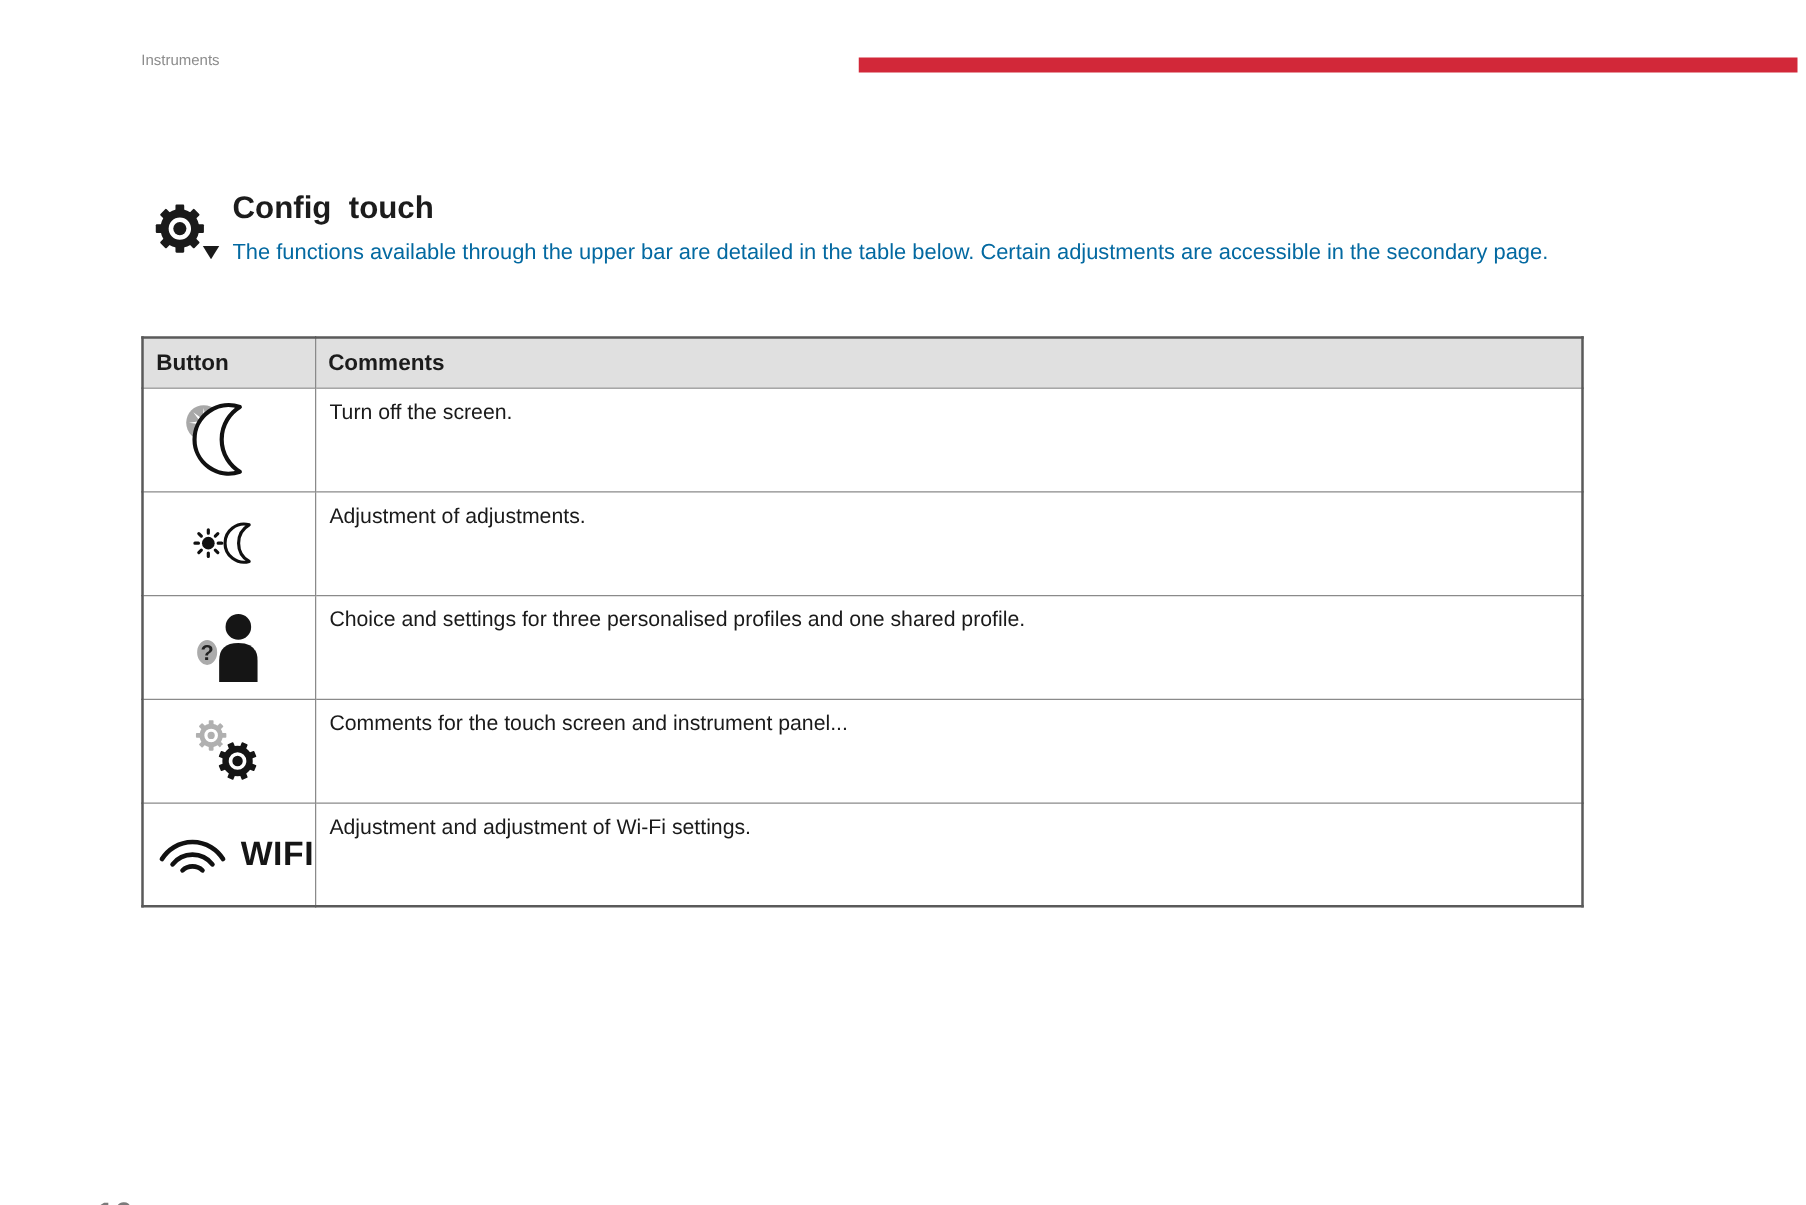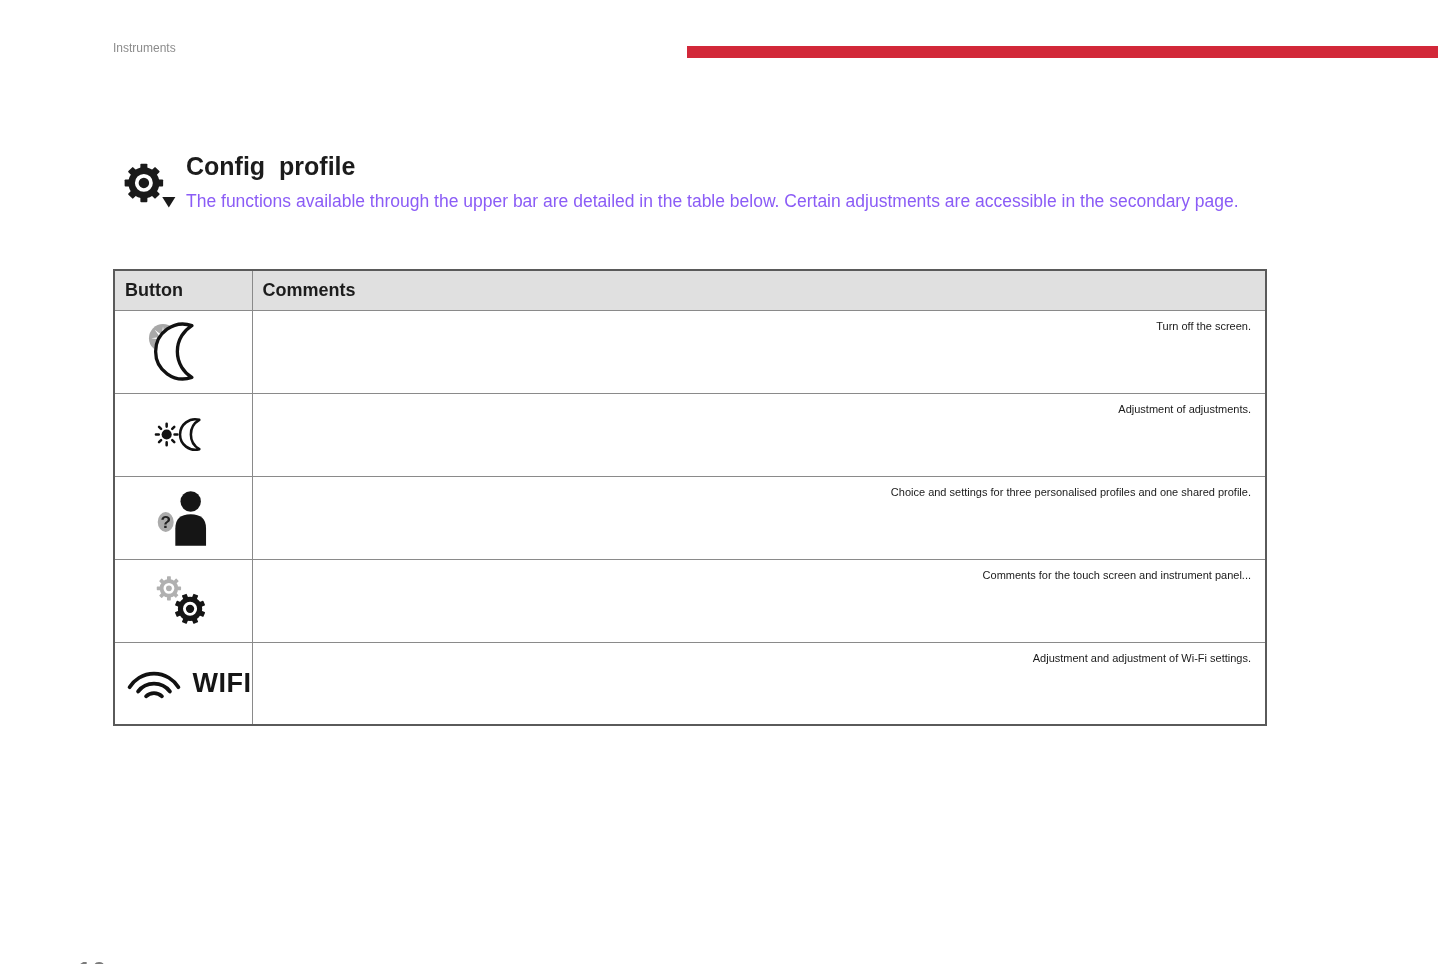--- a/index.html
+++ b/index.html
@@ -10,34 +10,34 @@
   
   .chapter { position:absolute; left:113px; top:41px; font-size:12px; color:#8c8c8c; }
   .redbar  { position:absolute; left:687px; top:46px; width:751px; height:12px; background:#d22839; }
 
   
   .config-icon { position:absolute; left:122px; top:161px; width:56px; height:49px; }
   .config-icon svg { width:100%; height:100%; display:block; }
   .section-title { position:absolute; left:186px; top:152px; font-size:25px; font-weight:bold;
                    color:#1c1c1c; white-space:pre-wrap; }
   .section-intro { position:absolute; left:186px; top:190px; width:1180px; font-size:17.5px;
-                   color:#8b5cf6; line-height:22px; }
+                   color:#0369a1; line-height:22px; }
 
   
   table.functions { position:absolute; left:113px; top:269px; width:1154px;
                     border-collapse:collapse; table-layout:fixed;
                     border:2px solid #5a5a5a; }
   table.functions col.c1 { width:138px; }
   table.functions th, table.functions td { border:1px solid #8a8a8a; }
   table.functions th { background:#e0e0e0; height:40px; text-align:left;
                        font-size:18px; font-weight:bold; padding:0 0 0 10px; color:#1c1c1c; }
   table.functions td { background:#fff; }
   td.icon-cell { height:83px; text-align:center; vertical-align:middle; }
   td.icon-cell svg { display:block; margin:0 auto; }
-  td.comment-cell { vertical-align:top; padding:9px 14px 0 11px; font-size:11px; color:#1a1a1a;text-align:right; }
+  td.comment-cell { vertical-align:top; padding:9px 14px 0 11px; font-size:17px; color:#1a1a1a; }
   .wifi-wrap { display:flex; flex-direction:row; align-items:center; }
   .wifi-label { font-size:27px; font-weight:bold; color:#151515; letter-spacing:0.5px; margin-top:1px; }
 
   
   .pageno { position:absolute; left:39px; top:956px; font-size:26px; font-weight:bold; color:#7b7b7b;margin-left:38px; }
 </style>
 </head>
 <body>
 
 <div class="page">
@@ -55,21 +55,21 @@
         <rect x="-4" y="-22" width="8" height="8" rx="1" transform="rotate(180)"></rect>
         <rect x="-4" y="-22" width="8" height="8" rx="1" transform="rotate(225)"></rect>
         <rect x="-4" y="-22" width="8" height="8" rx="1" transform="rotate(270)"></rect>
         <rect x="-4" y="-22" width="8" height="8" rx="1" transform="rotate(315)"></rect>
         <circle r="14" fill="#fff" stroke="#1a1a1a" stroke-width="7.5"></circle>
         <circle r="6" fill="#1a1a1a"></circle>
       </g>
       <polygon points="46,41 61,41 53.5,53" fill="#1a1a1a"></polygon>
     </svg>
   </div>
-  <h1 class="section-title">Config  profile</h1>
+  <h1 class="section-title">Config  touch</h1>
   <p class="section-intro">The functions available through the upper bar are detailed in the table below. Certain adjustments are accessible in the secondary page.</p>
 
   <table class="functions">
     <colgroup>
         <col class="c1">
         <col>
       </colgroup>
     <thead>
       <tr>
         <th>Button</th>

